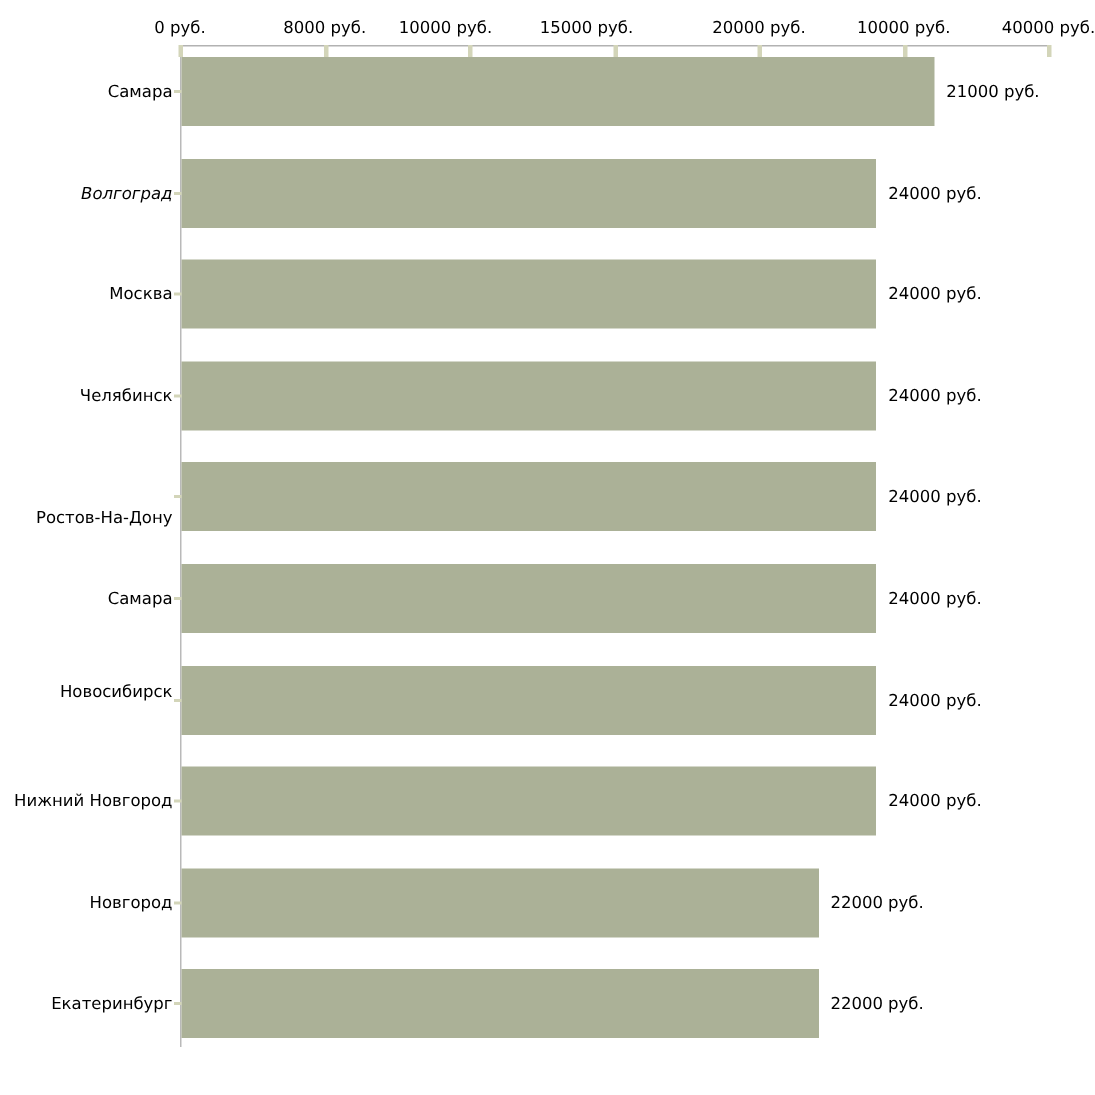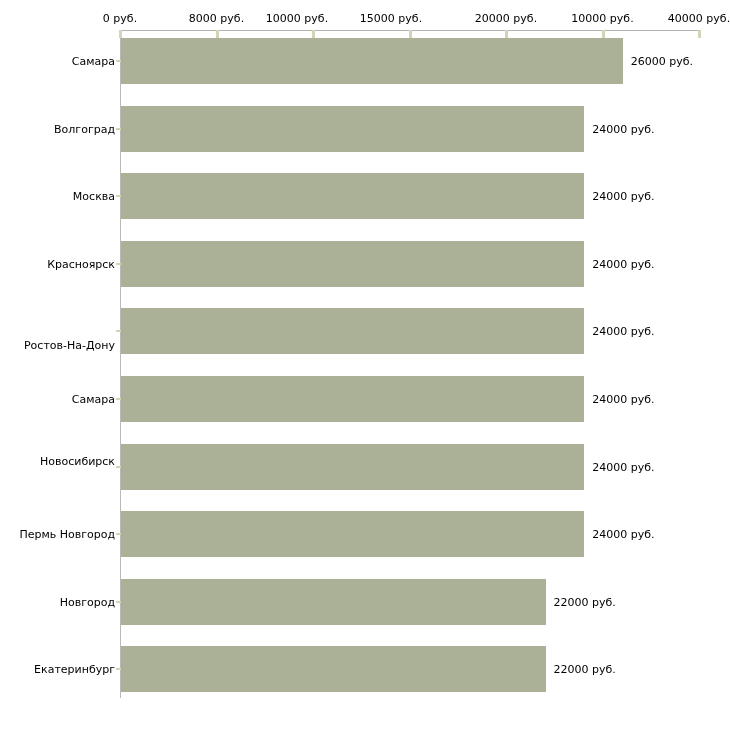--- a/index.html
+++ b/index.html
@@ -79,47 +79,47 @@
     <div class="axis-label" style="left: 391px; top: 12px; color: rgb(0, 0, 0);">15000 руб.</div>
     <div class="axis-tick" style="left: 505px; top: 30px; background: rgb(211, 213, 185);"></div>
     <div class="axis-label" style="left: 506px; top: 12px; color: rgb(0, 0, 0);">20000 руб.</div>
     <div class="axis-tick" style="left: 601.5px; top: 30px; background: rgb(211, 213, 185);"></div>
     <div class="axis-label" style="left: 602.5px; top: 12px; color: rgb(0, 0, 0);">10000 руб.</div>
     <div class="axis-tick" style="left: 698px; top: 30px; background: rgb(211, 213, 185);"></div>
     <div class="axis-label" style="left: 699px; top: 12px; color: rgb(0, 0, 0);">40000 руб.</div>
     <div class="bar" title="Москва: 26000 руб." style="left: 121px; top: 38px; width: 501.8px; background: rgb(171, 177, 151);"></div>
     <div class="cat-label" style="top: 61px; color: rgb(0, 0, 0);">Самара</div>
     <div class="cat-tick" style="left: 116px; top: 60px; background: rgb(211, 213, 185);"></div>
-    <div class="val-label" style="left: 630.8px; top: 61px; color: rgb(0, 0, 0);">26000 руб.</div>
+    <div class="val-label" style="left: 630.8px; top: 61px; color: rgb(0, 0, 0);">21000 руб.</div>
     <div class="bar" title="Волгоград: 24000 руб." style="left: 121px; top: 105.6px; width: 463.2px; background: rgb(171, 177, 151);"></div>
-    <div class="cat-label" style="top: 128.6px; color: rgb(0, 0, 0);">Волгоград</div>
+    <div class="cat-label" style="top: 128.6px; color: rgb(0, 0, 0); font-style: italic;">Волгоград</div>
     <div class="cat-tick" style="left: 116px; top: 127.6px; background: rgb(211, 213, 185);"></div>
     <div class="val-label" style="left: 592.2px; top: 128.6px; color: rgb(0, 0, 0);">24000 руб.</div>
     <div class="bar" title="Пермь: 24000 руб." style="left: 121px; top: 173.2px; width: 463.2px; background: rgb(171, 177, 151);"></div>
     <div class="cat-label" style="top: 196.2px; color: rgb(0, 0, 0);">Москва</div>
     <div class="cat-tick" style="left: 116px; top: 195.2px; background: rgb(211, 213, 185);"></div>
     <div class="val-label" style="left: 592.2px; top: 196.2px; color: rgb(0, 0, 0);">24000 руб.</div>
     <div class="bar" title="Красноярск: 24000 руб." style="left: 121px; top: 240.8px; width: 463.2px; background: rgb(171, 177, 151);"></div>
-    <div class="cat-label" style="top: 263.8px; color: rgb(0, 0, 0);">Красноярск</div>
+    <div class="cat-label" style="top: 263.8px; color: rgb(0, 0, 0);">Челябинск</div>
     <div class="cat-tick" style="left: 116px; top: 262.8px; background: rgb(211, 213, 185);"></div>
     <div class="val-label" style="left: 592.2px; top: 263.8px; color: rgb(0, 0, 0);">24000 руб.</div>
     <div class="bar" title="Ростов-На-Дону: 24000 руб." style="left: 121px; top: 308.4px; width: 463.2px; background: rgb(171, 177, 151);"></div>
     <div class="cat-label" style="top: 345px; color: rgb(0, 0, 0);">Ростов-На-Дону</div>
     <div class="cat-tick" style="left: 116px; top: 330.4px; background: rgb(211, 213, 185);"></div>
     <div class="val-label" style="left: 592.2px; top: 331.4px; color: rgb(0, 0, 0);">24000 руб.</div>
     <div class="bar" title="Самара: 24000 руб." style="left: 121px; top: 376px; width: 463.2px; background: rgb(171, 177, 151);"></div>
     <div class="cat-label" style="top: 399px; color: rgb(0, 0, 0);">Самара</div>
     <div class="cat-tick" style="left: 116px; top: 398px; background: rgb(211, 213, 185);"></div>
     <div class="val-label" style="left: 592.2px; top: 399px; color: rgb(0, 0, 0);">24000 руб.</div>
     <div class="bar" title="Новосибирск: 24000 руб." style="left: 121px; top: 443.6px; width: 463.2px; background: rgb(171, 177, 151);"></div>
     <div class="cat-label" style="top: 461px; color: rgb(0, 0, 0);">Новосибирск</div>
     <div class="cat-tick" style="left: 116px; top: 465.6px; background: rgb(211, 213, 185);"></div>
     <div class="val-label" style="left: 592.2px; top: 466.6px; color: rgb(0, 0, 0);">24000 руб.</div>
     <div class="bar" title="Нижний Новгород: 24000 руб." style="left: 121px; top: 511.2px; width: 463.2px; background: rgb(171, 177, 151);"></div>
-    <div class="cat-label" style="top: 534.2px; color: rgb(0, 0, 0);">Пермь Новгород</div>
+    <div class="cat-label" style="top: 534.2px; color: rgb(0, 0, 0);">Нижний Новгород</div>
     <div class="cat-tick" style="left: 116px; top: 533.2px; background: rgb(211, 213, 185);"></div>
     <div class="val-label" style="left: 592.2px; top: 534.2px; color: rgb(0, 0, 0);">24000 руб.</div>
     <div class="bar" title="Челябинск: 22000 руб." style="left: 121px; top: 578.8px; width: 424.6px; background: rgb(171, 177, 151);"></div>
     <div class="cat-label" style="top: 601.8px; color: rgb(0, 0, 0);">Новгород</div>
     <div class="cat-tick" style="left: 116px; top: 600.8px; background: rgb(211, 213, 185);"></div>
     <div class="val-label" style="left: 553.6px; top: 601.8px; color: rgb(0, 0, 0);">22000 руб.</div>
     <div class="bar" title="Екатеринбург: 22000 руб." style="left: 121px; top: 646.4px; width: 424.6px; background: rgb(171, 177, 151);"></div>
     <div class="cat-label" style="top: 669.4px; color: rgb(0, 0, 0);">Екатеринбург</div>
     <div class="cat-tick" style="left: 116px; top: 668.4px; background: rgb(211, 213, 185);"></div>
     <div class="val-label" style="left: 553.6px; top: 669.4px; color: rgb(0, 0, 0);">22000 руб.</div>

